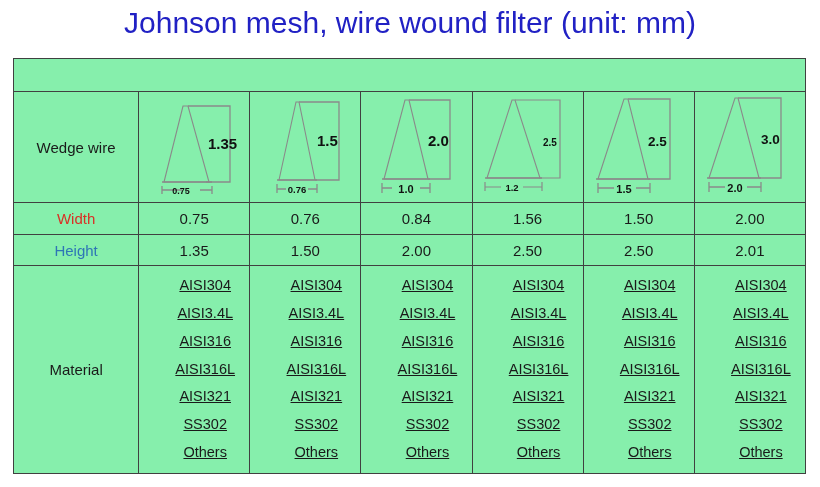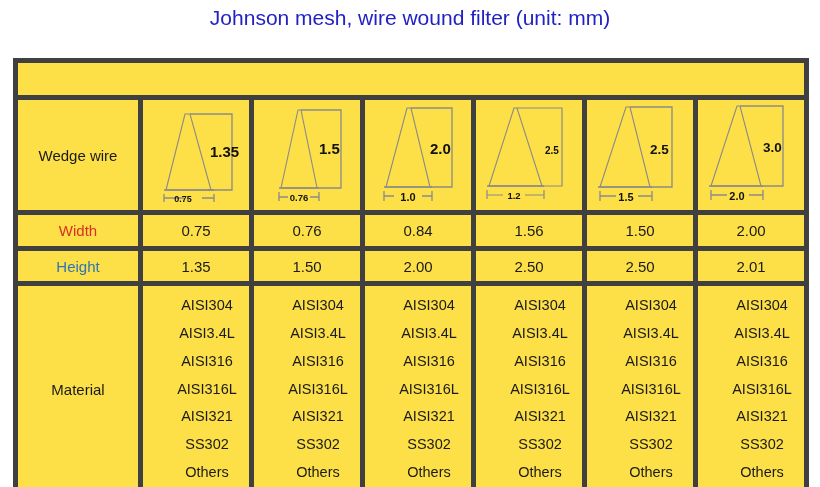--- a/index.html
+++ b/index.html
@@ -7,41 +7,41 @@
     width:820px;height:487px;
     background:#ffffff;
     font-family:"Liberation Sans", sans-serif;
     overflow:hidden;
   }
   #page{position:relative;width:820px;height:487px;}
 
   .title{
     position:absolute;left:0;top:6px;width:820px;
     text-align:center;
-    font-size:21px;
+    font-size:30px;
     color:#2121c4;
     letter-spacing:0px;
     white-space:nowrap;
   }
 
   table.spec{
     position:absolute;
     left:13px;top:58px;
     width:793px;
     border-collapse:collapse;
     table-layout:fixed;
   }
   table.spec td{
-    border:5px solid #404040;
+    border:1px solid #404040;
     padding:0;
     vertical-align:middle;
     text-align:center;
     font-size:15px;
     color:#1a1a1a;
-    background:#fde047;
+    background:#86efac;
   }
   col.label-col{width:125px;}
   col.data-col{width:111px;}
 
   tr.blank-row td{height:32px;}
   tr.wedge-row td{height:110px;}
   tr.width-row td{height:31px;}
   tr.height-row td{height:30px;}
   tr.material-row td{height:207px;vertical-align:middle;}
 
@@ -51,20 +51,21 @@
   .width-row td.rowlabel-cell{color:#d93025;text-align:center;}
   .height-row td.rowlabel-cell{color:#2e75b6;text-align:center;}
 
   .matlist{
     display:block;
     text-align:center;
     line-height:1.93;
     font-size:14.5px;
     color:#1a1a1a;
     padding:2px 0 2px 0;
+    text-decoration:underline;
   }
   .matlist span{display:block;}
   .material-row td.mat-cell{text-align:center;padding-left:22px;}
 
   .wedge-cell{position:relative;}
   svg.wedge{display:block;margin:0 auto;}
 </style>
 </head>
 <body>
 

